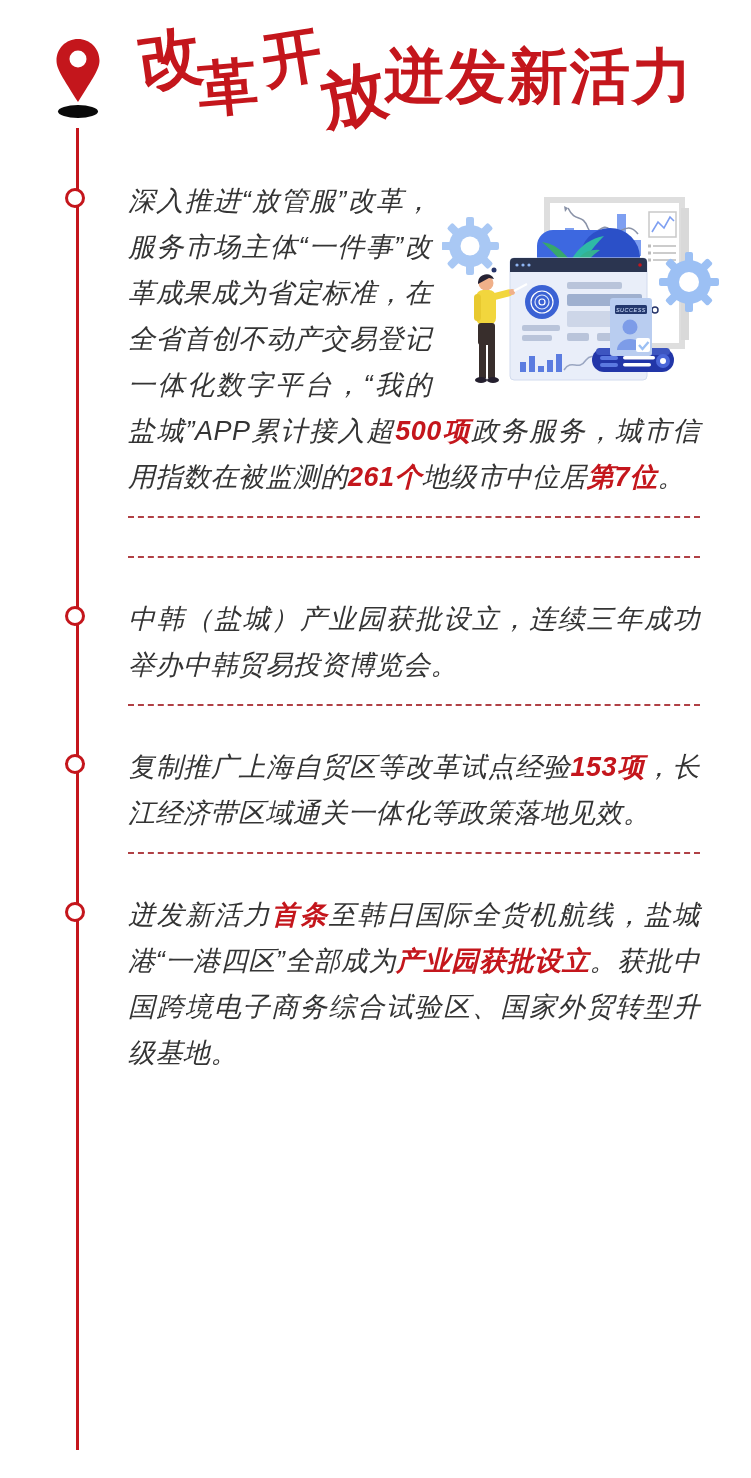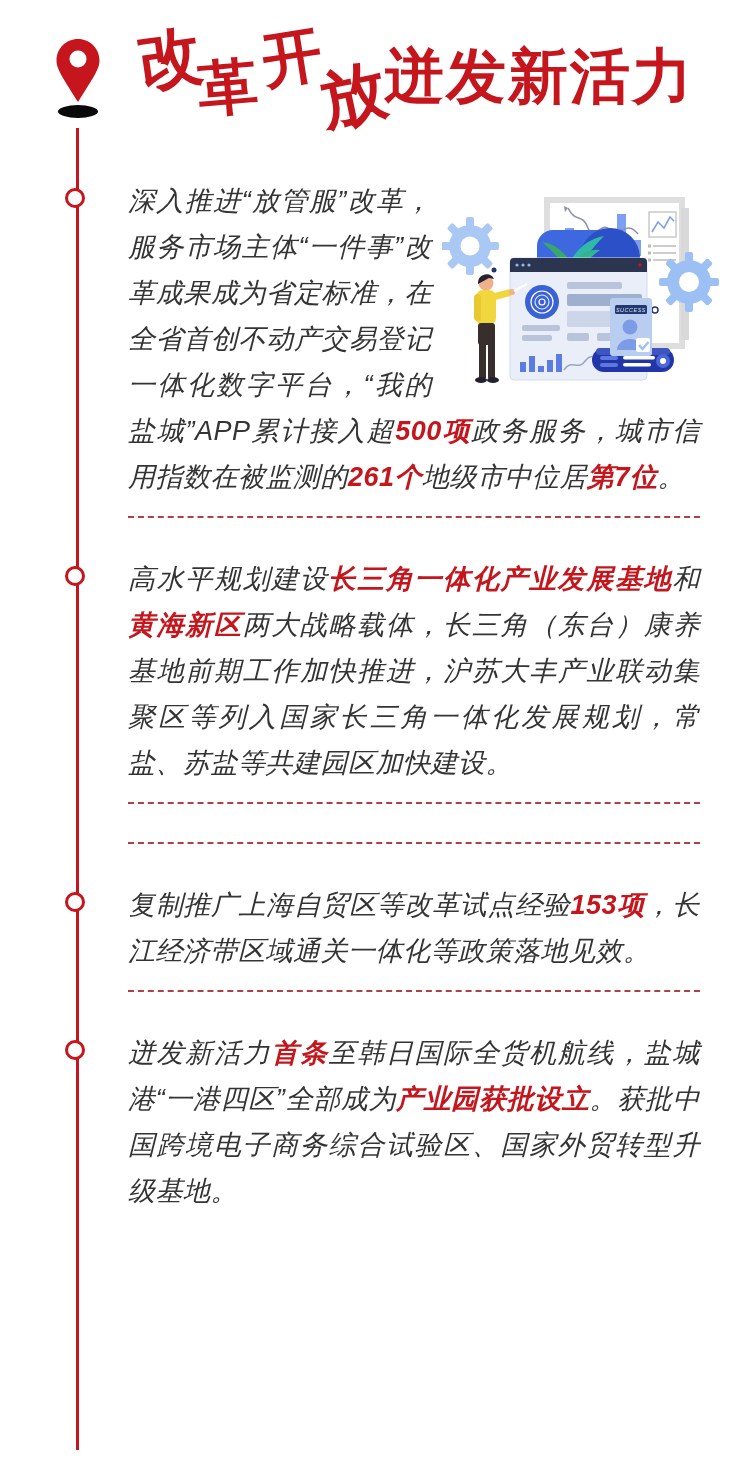--- a/index.html
+++ b/index.html
@@ -207,25 +207,25 @@
         <rect x="173" y="115" width="32" height="9" rx="1.5" fill="#23386e"></rect>
         <text x="189" y="122" text-anchor="middle" font-size="5.5" letter-spacing="0.5" fill="#cfe0ff" font-family="Liberation Sans, sans-serif">SUCCESS</text>
         <circle cx="188" cy="137" r="7.5" fill="#7d9ce8"></circle>
         <path d="M175 160 a13 11 0 0 1 26 0 z" fill="#7d9ce8"></path>
         <rect x="194" y="148" width="14" height="14" rx="2" fill="#ffffff"></rect>
         <path d="M197 155 l3.5 4 l6 -7" fill="none" stroke="#9cc0f4" stroke-width="2.4"></path>
       </g>
     </svg><span>深入推进“放管服”改革，服务市场主体“一件事”改革成果成为省定标准，在全省首创不动产交易登记一体化数字平台，“我的盐城”APP累计接入超</span><span class="hl">500项</span><span>政务服务，城市信用指数在被监测的</span><span class="hl">261个</span><span>地级市中位居</span><span class="hl">第7位</span><span>。</span></p>
       </section>
       <div class="separator"></div>
-      <section class="tl-section">
-        <span class="tl-dot"></span>
-        <p class="tl-text"><span>高水平规划建设</span><span class="hl">长三角一体化产业发展基地</span><span>和</span><span class="hl">黄海新区</span><span>两大战略载体，长三角（东台）康养基地前期工作加快推进，沪苏大丰产业联动集聚区等列入国家长三角一体化发展规划，常盐、苏盐等共建园区加快建设。</span></p>
-      </section>
-      <div class="separator"></div>
+      <div class="separator"></div>
+      <section class="tl-section">
+        <span class="tl-dot"></span>
+        <p class="tl-text"><span>中韩（盐城）产业园获批设立，连续三年成功举办中韩贸易投资博览会。</span></p>
+      </section>
       <div class="separator"></div>
       <section class="tl-section">
         <span class="tl-dot"></span>
         <p class="tl-text"><span>复制推广上海自贸区等改革试点经验</span><span class="hl">153项</span><span>，长江经济带区域通关一体化等政策落地见效。</span></p>
       </section>
       <div class="separator"></div>
       <section class="tl-section">
         <span class="tl-dot"></span>
         <p class="tl-text"><span>迸发新活力</span><span class="hl">首条</span><span>至韩日国际全货机航线，盐城港“一港四区”全部成为</span><span class="hl">产业园获批设立</span><span>。获批中国跨境电子商务综合试验区、国家外贸转型升级基地。</span></p>
       </section>

